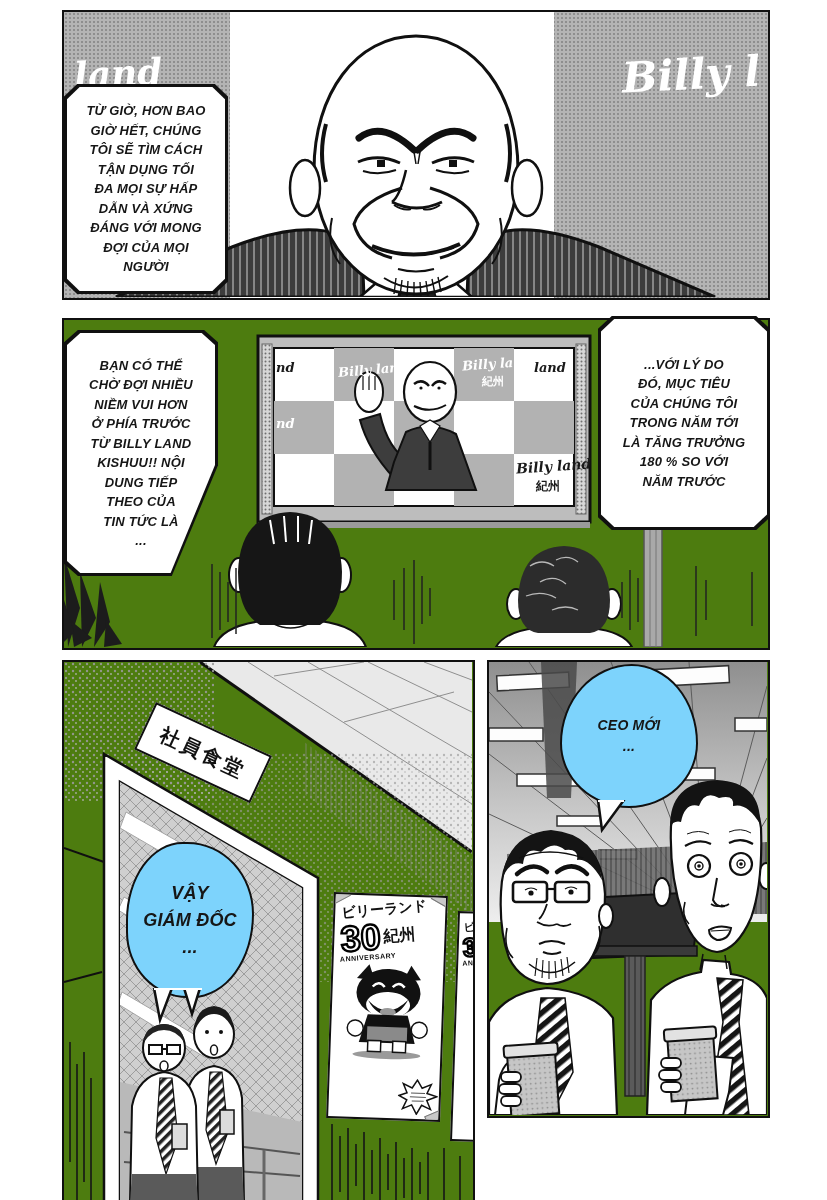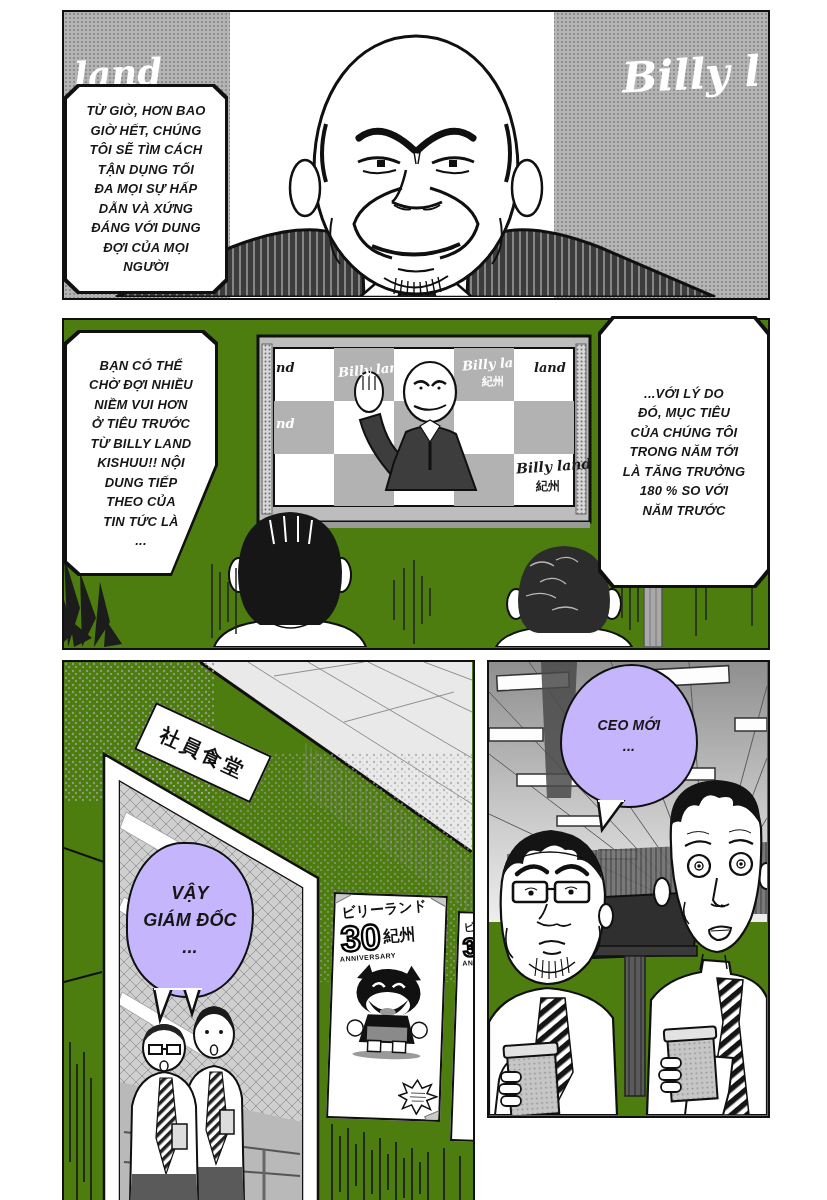--- a/index.html
+++ b/index.html
@@ -14,21 +14,21 @@
   .art{position:absolute;left:0;top:0;}
   
   .octo{position:absolute;z-index:6;}
   .octo .edge{position:absolute;inset:0;background:#101010;}
   .octo .face{position:absolute;inset:3px;background:#fff;}
   .octo .txt,.cloud .txt{position:absolute;inset:0;display:flex;align-items:center;justify-content:center;
       text-align:center;white-space:pre-line;font-weight:700;font-style:italic;
       font-size:13px;line-height:1.5;letter-spacing:.2px;color:#161616;}
   .oc1{clip-path:polygon(8% 0,92% 0,100% 6%,100% 94%,92% 100%,8% 100%,0 94%,0 6%);}
   .oc2{clip-path:polygon(9% 0,91% 0,100% 5%,100% 55%,70% 100%,9% 100%,0 95%,0 5%);}
-  .cloud{position:absolute;z-index:6;background:#c4b5fd;border:2.5px solid #101010;}
+  .cloud{position:absolute;z-index:6;background:#7dd3fc;border:2.5px solid #101010;}
   #bubble-3{border-radius:46% 54% 50% 50%/52% 48% 56% 44%;}
   #bubble-4{border-radius:52% 48% 50% 50%/55% 55% 45% 45%;}
   .tail{position:absolute;z-index:7;}
   
   .script{position:absolute;z-index:2;font-family:"DejaVu Serif",serif;font-style:italic;font-weight:700;
       color:#fff;pointer-events:none;}
   #band{position:absolute;left:166px;top:0;width:324px;height:290px;background:#fff;z-index:1;}
   #p1svg{z-index:3;}
   
   .tvlogo{position:absolute;z-index:4;font-family:"DejaVu Serif",serif;font-style:italic;font-weight:700;}
@@ -505,39 +505,39 @@
 
   <div class="octo" id="bubble-1-left" style="left:64px;top:84px;width:164px;height:210px;">
     <div class="edge oc1"></div>
       <div class="face oc1"></div>
     <div class="txt">TỪ GIỜ, HƠN BAO
 GIỜ HẾT, CHÚNG
 TÔI SẼ TÌM CÁCH
 TẬN DỤNG TỐI
 ĐA MỌI SỰ HẤP
 DẪN VÀ XỨNG
-ĐÁNG VỚI DUNG
+ĐÁNG VỚI MONG
 ĐỢI CỦA MỌI
 NGƯỜI</div>
   </div>
   <div class="octo" id="bubble-2-left" style="left:64px;top:330px;width:154px;height:246px;">
     <div class="edge oc2"></div>
       <div class="face oc2"></div>
     <div class="txt">BẠN CÓ THỂ
 CHỜ ĐỢI NHIỀU
 NIỀM VUI HƠN
-Ở TIÊU TRƯỚC
+Ở PHÍA TRƯỚC
 TỪ BILLY LAND
 KISHUU!! NỘI
 DUNG TIẾP
 THEO CỦA
 TIN TỨC LÀ
 ...</div>
   </div>
-  <div class="octo" id="bubble-2-right" style="left:598px;top:316px;width:172px;height:272px;">
+  <div class="octo" id="bubble-2-right" style="left:598px;top:316px;width:172px;height:214px;">
     <div class="edge oc1"></div>
       <div class="face oc1"></div>
     <div class="txt">...VỚI LÝ DO
 ĐÓ, MỤC TIÊU
 CỦA CHÚNG TÔI
 TRONG NĂM TỚI
 LÀ TĂNG TRƯỞNG
 180 % SO VỚI
 NĂM TRƯỚC</div>
   </div>

